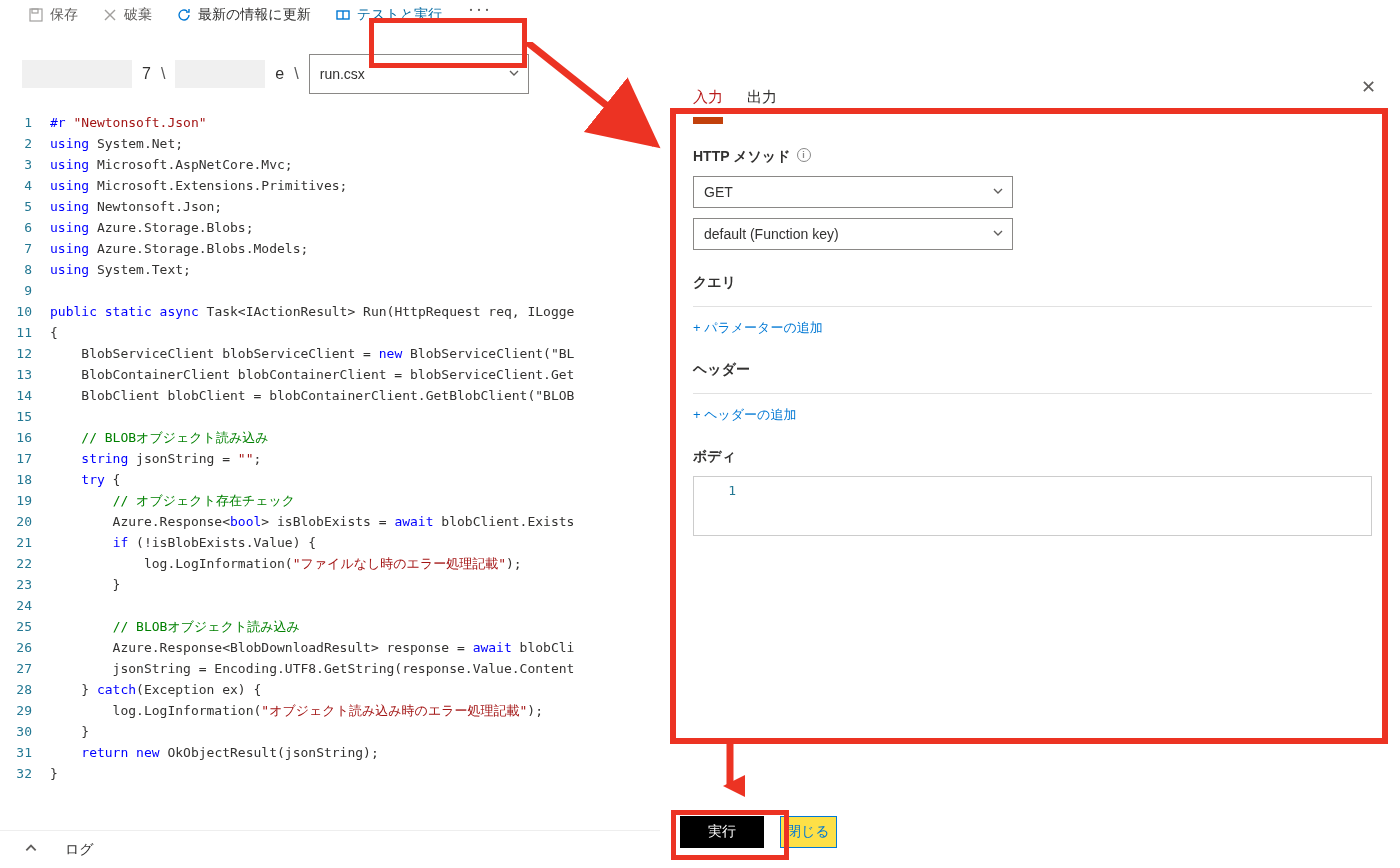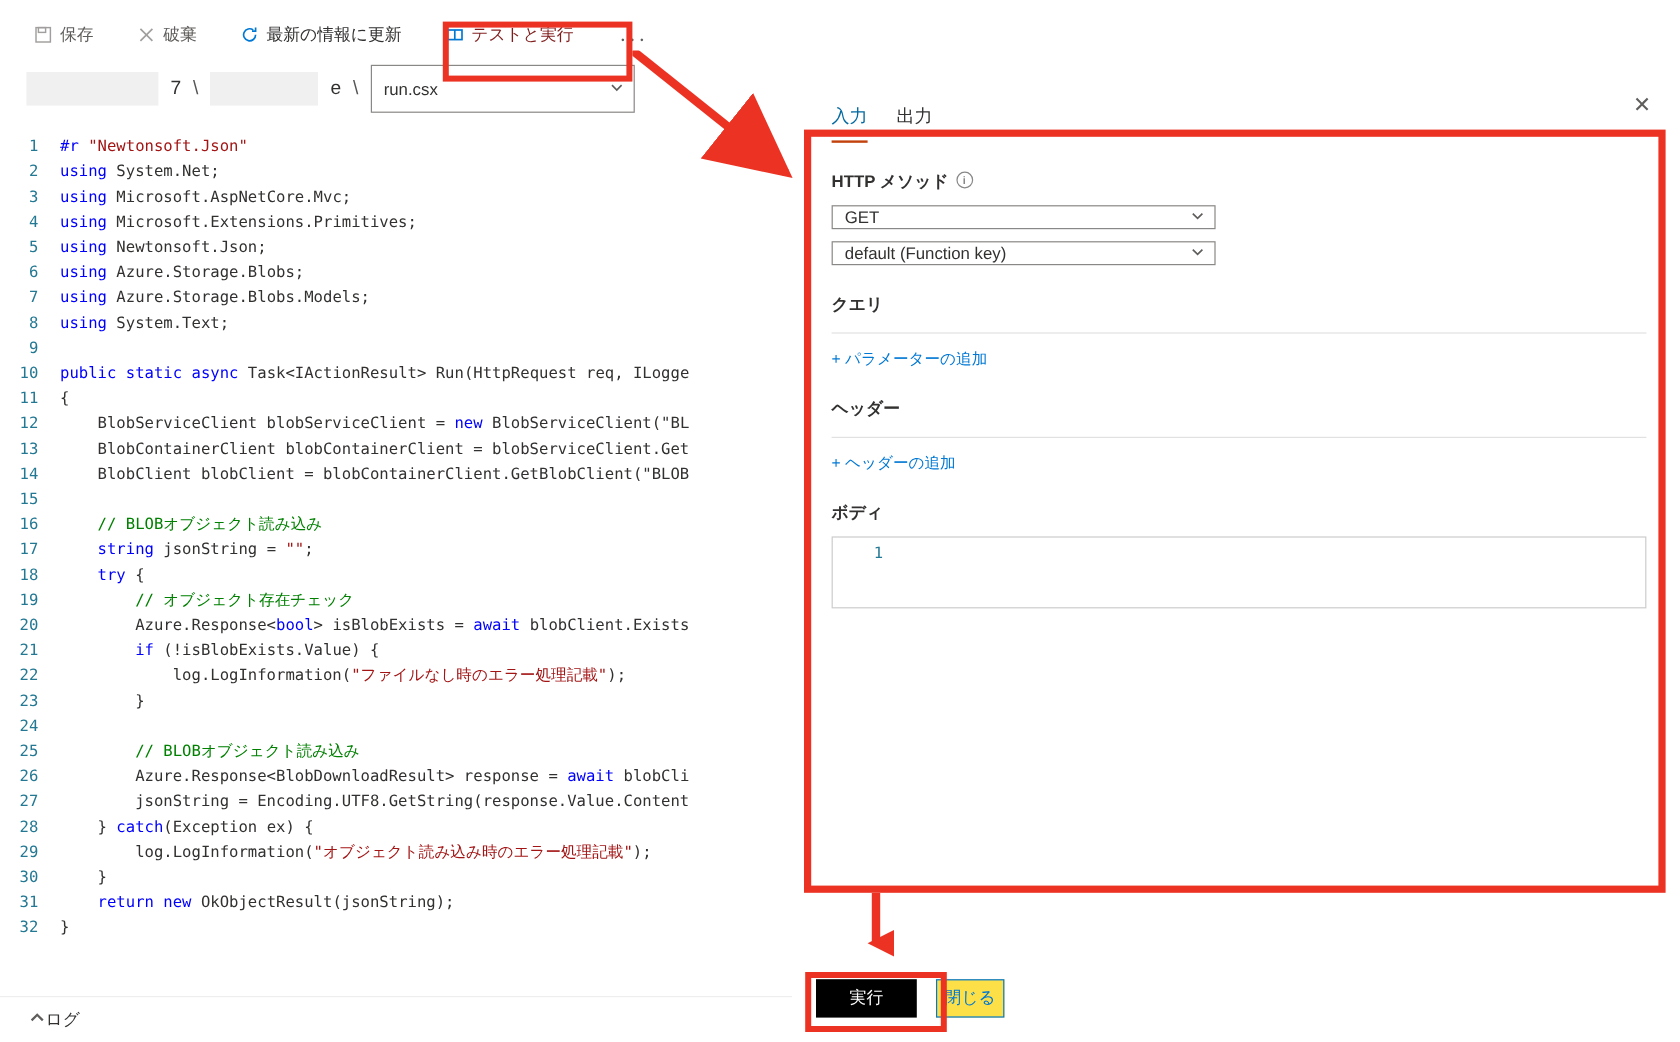--- a/index.html
+++ b/index.html
@@ -10,22 +10,22 @@
   background: #fff;
   width: 1400px;
   height: 868px;
   overflow: hidden;
   position: relative;
 }
 
 
 .toolbar {
   display: flex;
-  align-items: flex-end;
-  gap: 20px;
+  align-items: flex-start;
+  gap: 8px;
   height: 44px;
   padding: 0 20px;
   font-family: Liberation Serif, serif;
 }
 .toolbar-btn {
   display: inline-flex;
   align-items: center;
   gap: 6px;
   padding: 6px 8px;
   color: #605e5c;
@@ -138,27 +138,27 @@
   pointer-events:none;
 }
 
 .tabs {
   display:flex;
   gap: 24px;
   margin-top: 10px;
   font-size: 15px;
 }
 .tab { color:#323130; padding-bottom:10px; cursor:pointer;}
-.tab.active { color:#0369a1; border-bottom: 2px solid #c2410c; }
+.tab.active { color:#b91c1c; border-bottom: 7px solid #c2410c; }
 .desc { font-size:14px; color:#323130; margin-top:18px; line-height:1.7;}
 .field-label { font-size:14px; font-weight:600; margin-top:24px; display:flex; gap:6px;}
 .info-icon { width:14px;height:14px;border:1px solid #888;border-radius:50%;display:inline-flex;align-items:center;justify-content:center;font-size:9px;color:#888;}
 .select-box {
   border:1px solid #8a8886;
-  height:20px;
+  height:32px;
   max-width:320px;
   display:flex;
   align-items:center;
   padding:0 10px;
   margin-top:10px;
   position:relative;
   font-size:14px;
 }
 .select-box .chev{position:absolute;right:8px;}
 .link-add { color:#0078d4; font-size:13px; margin-top:12px; display:block; cursor:pointer;}
@@ -208,21 +208,21 @@
 
 
 .log-footer {
   position:absolute;
   left:0; bottom:0;
   width: 660px;
   height:38px;
   border-top:1px solid #eee;
   display:flex;
   align-items:center;
-  gap:0;
+  gap:27px;
   padding:0 24px;
   font-size:14px;
   background:#fff;
 }
 
 
 .chev svg{width:12px;height:12px;}
 
 hr.panel-div { border:none;border-top:1px solid #e1e1e1; margin-top:14px;}
 </style>
@@ -250,21 +250,21 @@
   </div>
   <div class="toolbar-btn refresh">
     <span class="icon">
       <svg viewBox="0 0 16 16" fill="none" stroke="#0078d4" stroke-width="1.4">
           <path d="M13 8a5 5 0 1 1-2-4"></path>
           <path d="M13 2v3h-3"></path>
         </svg>
     </span>
     <span>最新の情報に更新</span>
   </div>
-  <div class="toolbar-btn refresh" style="color:#7f1d1d;">
+  <div class="toolbar-btn refresh" style="color:#0369a1;">
     <span class="icon">
       <svg viewBox="0 0 16 16" fill="none" stroke="#0078d4" stroke-width="1.4">
           <rect x="2" y="4" width="12" height="8"></rect>
           <line x1="8" y1="4" x2="8" y2="12"></line>
         </svg>
     </span>
     <span>テストと実行</span>
   </div>
   <div class="overflow-dots">···</div>
 </div>

